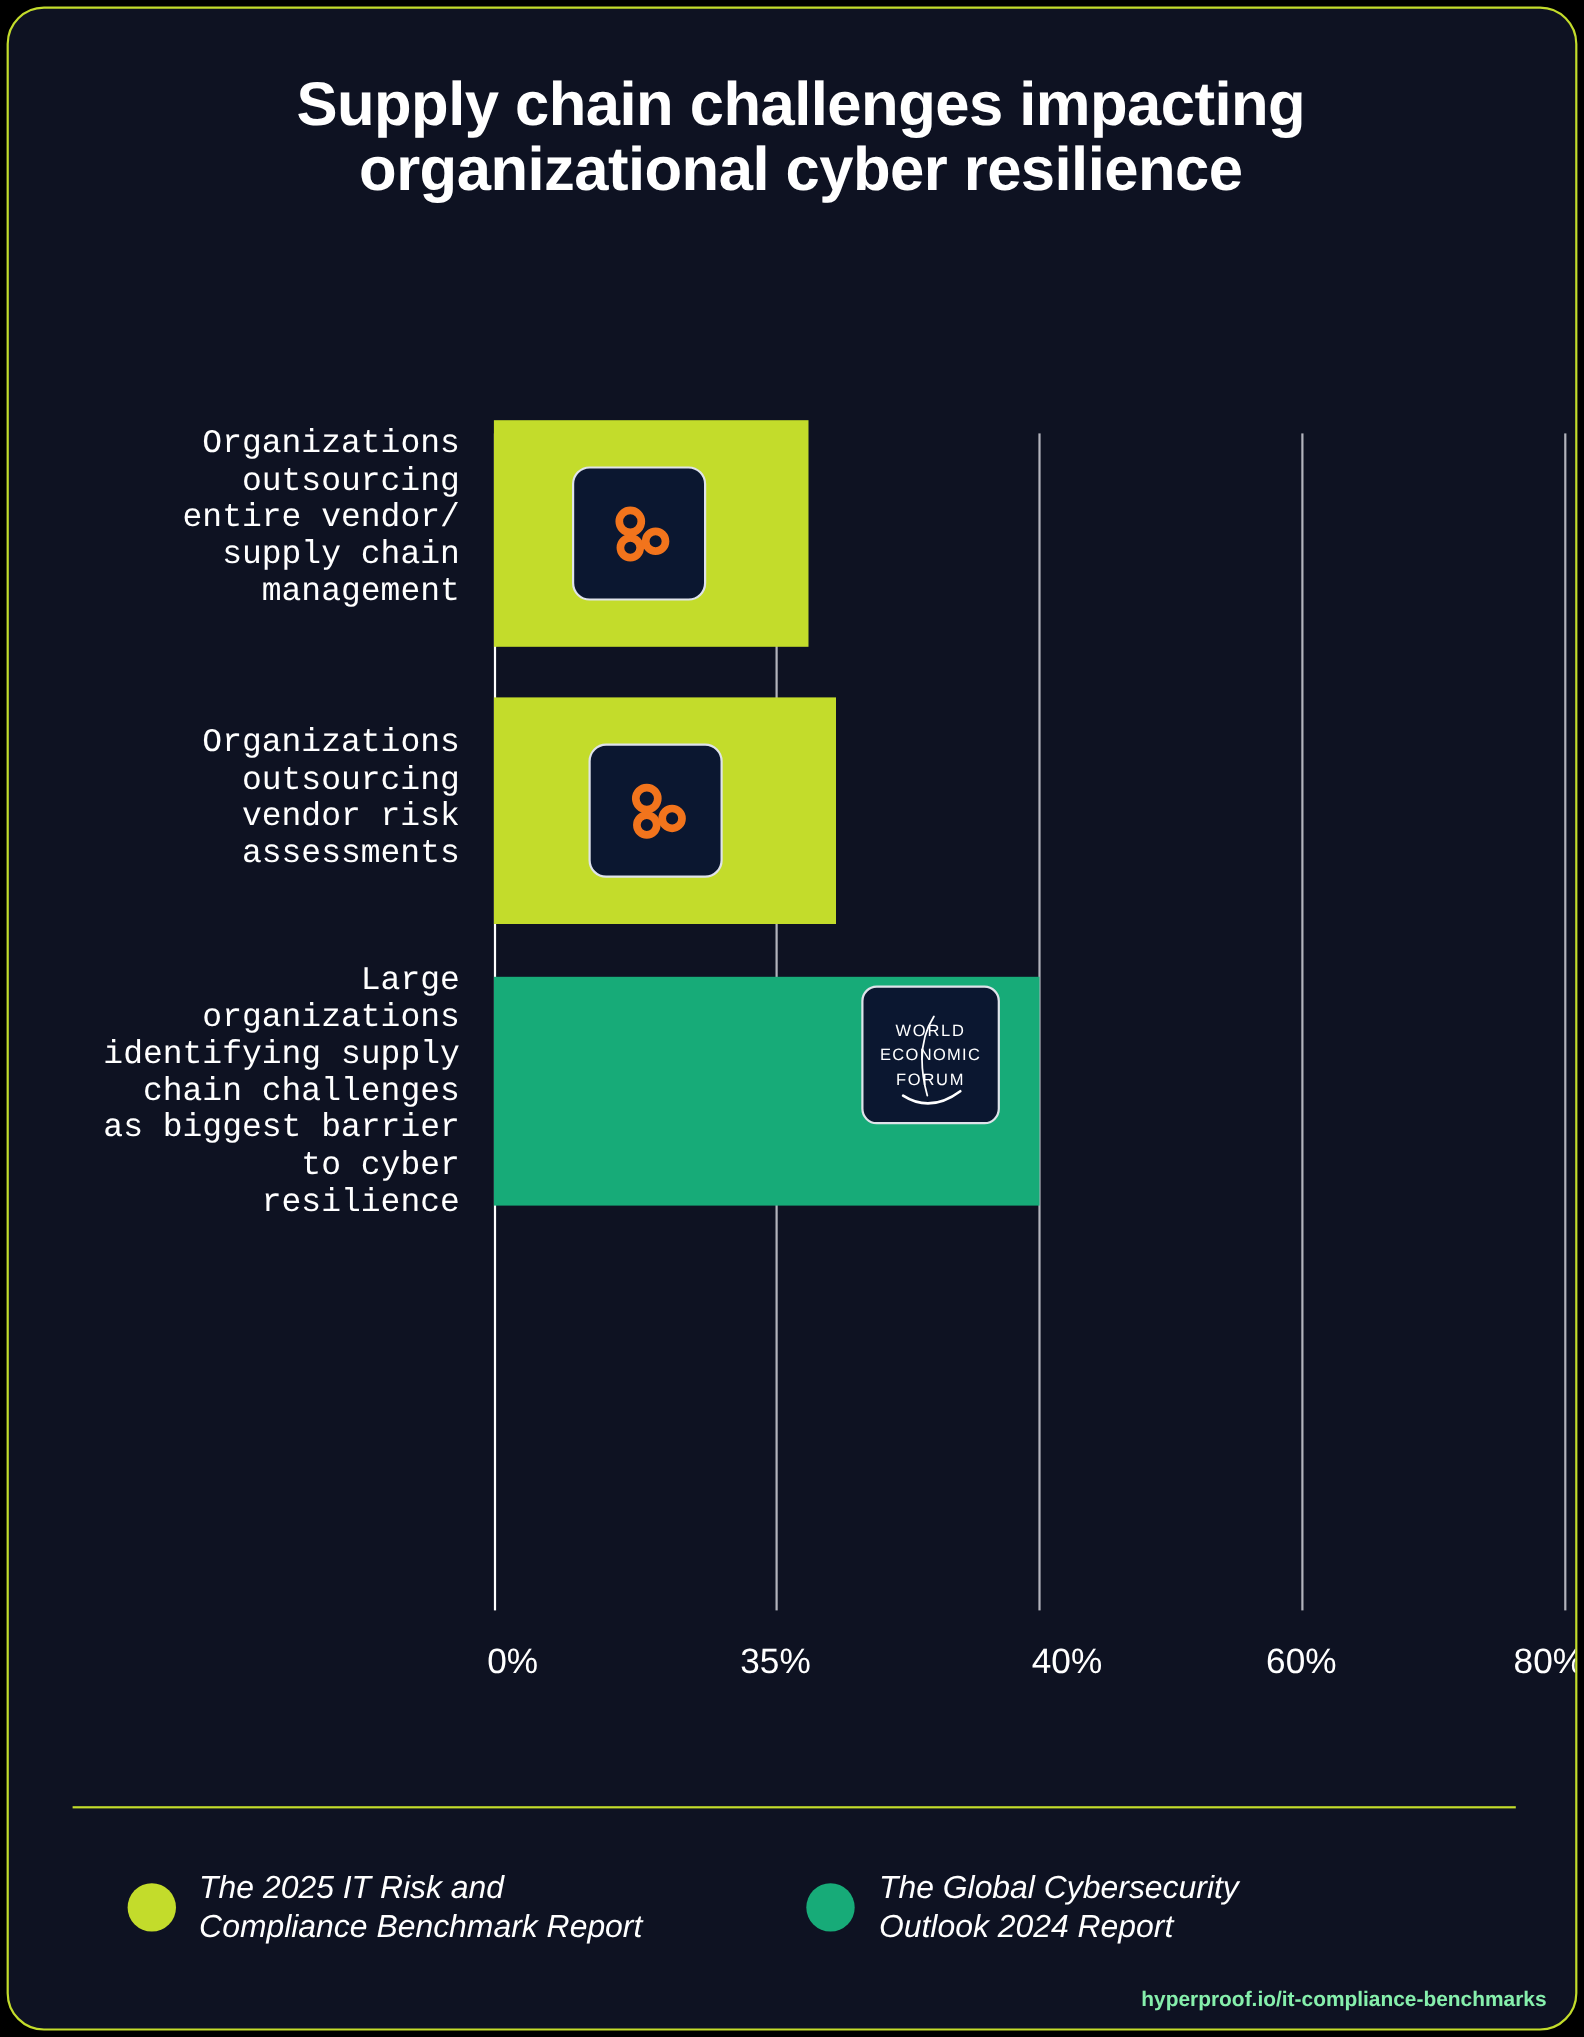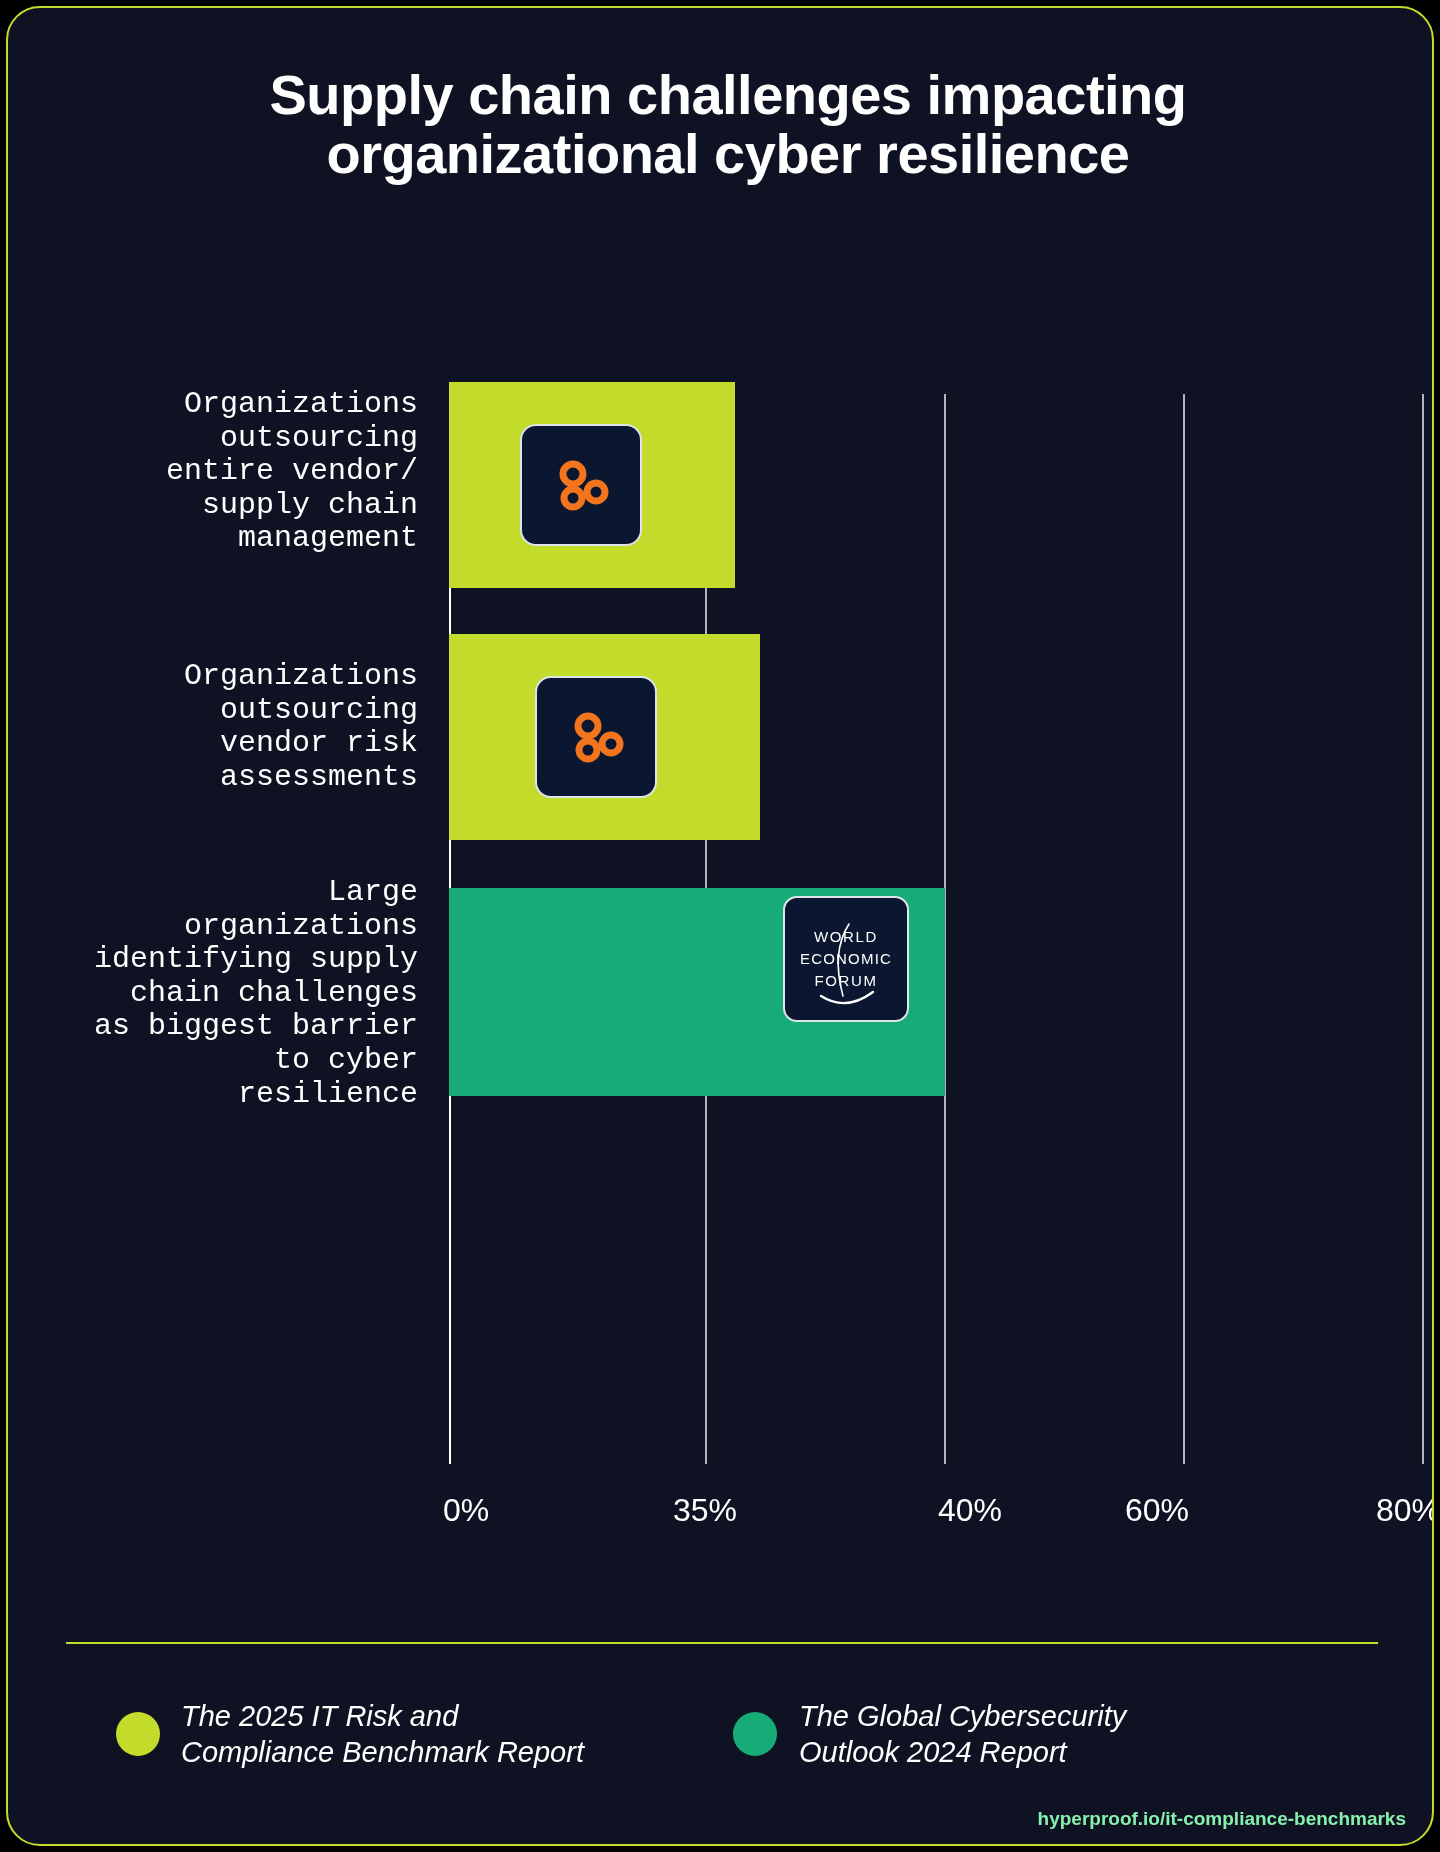--- a/index.html
+++ b/index.html
@@ -227,21 +227,21 @@
         </svg>
       </div>
     </div>
 
   </div>
 
   <div id="xticks">
     <span class="xtick" style="left:458px;">0%</span>
     <span class="xtick" style="left:697px;">35%</span>
     <span class="xtick" style="left:962px;">40%</span>
-    <span class="xtick" style="left:1149px;">60%</span>
+    <span class="xtick" style="left:1175px;">60%</span>
     <span class="xtick" style="left:1400px;text-align:center;">80%</span>
   </div>
 
   <div id="divider"></div>
 
   <div class="legend-item" style="left:108px;gap:21px;">
     <span class="legend-dot" style="background:#c3dc2b;"></span>
     <span class="legend-text">The 2025 IT Risk and
 Compliance Benchmark Report</span>
   </div>

